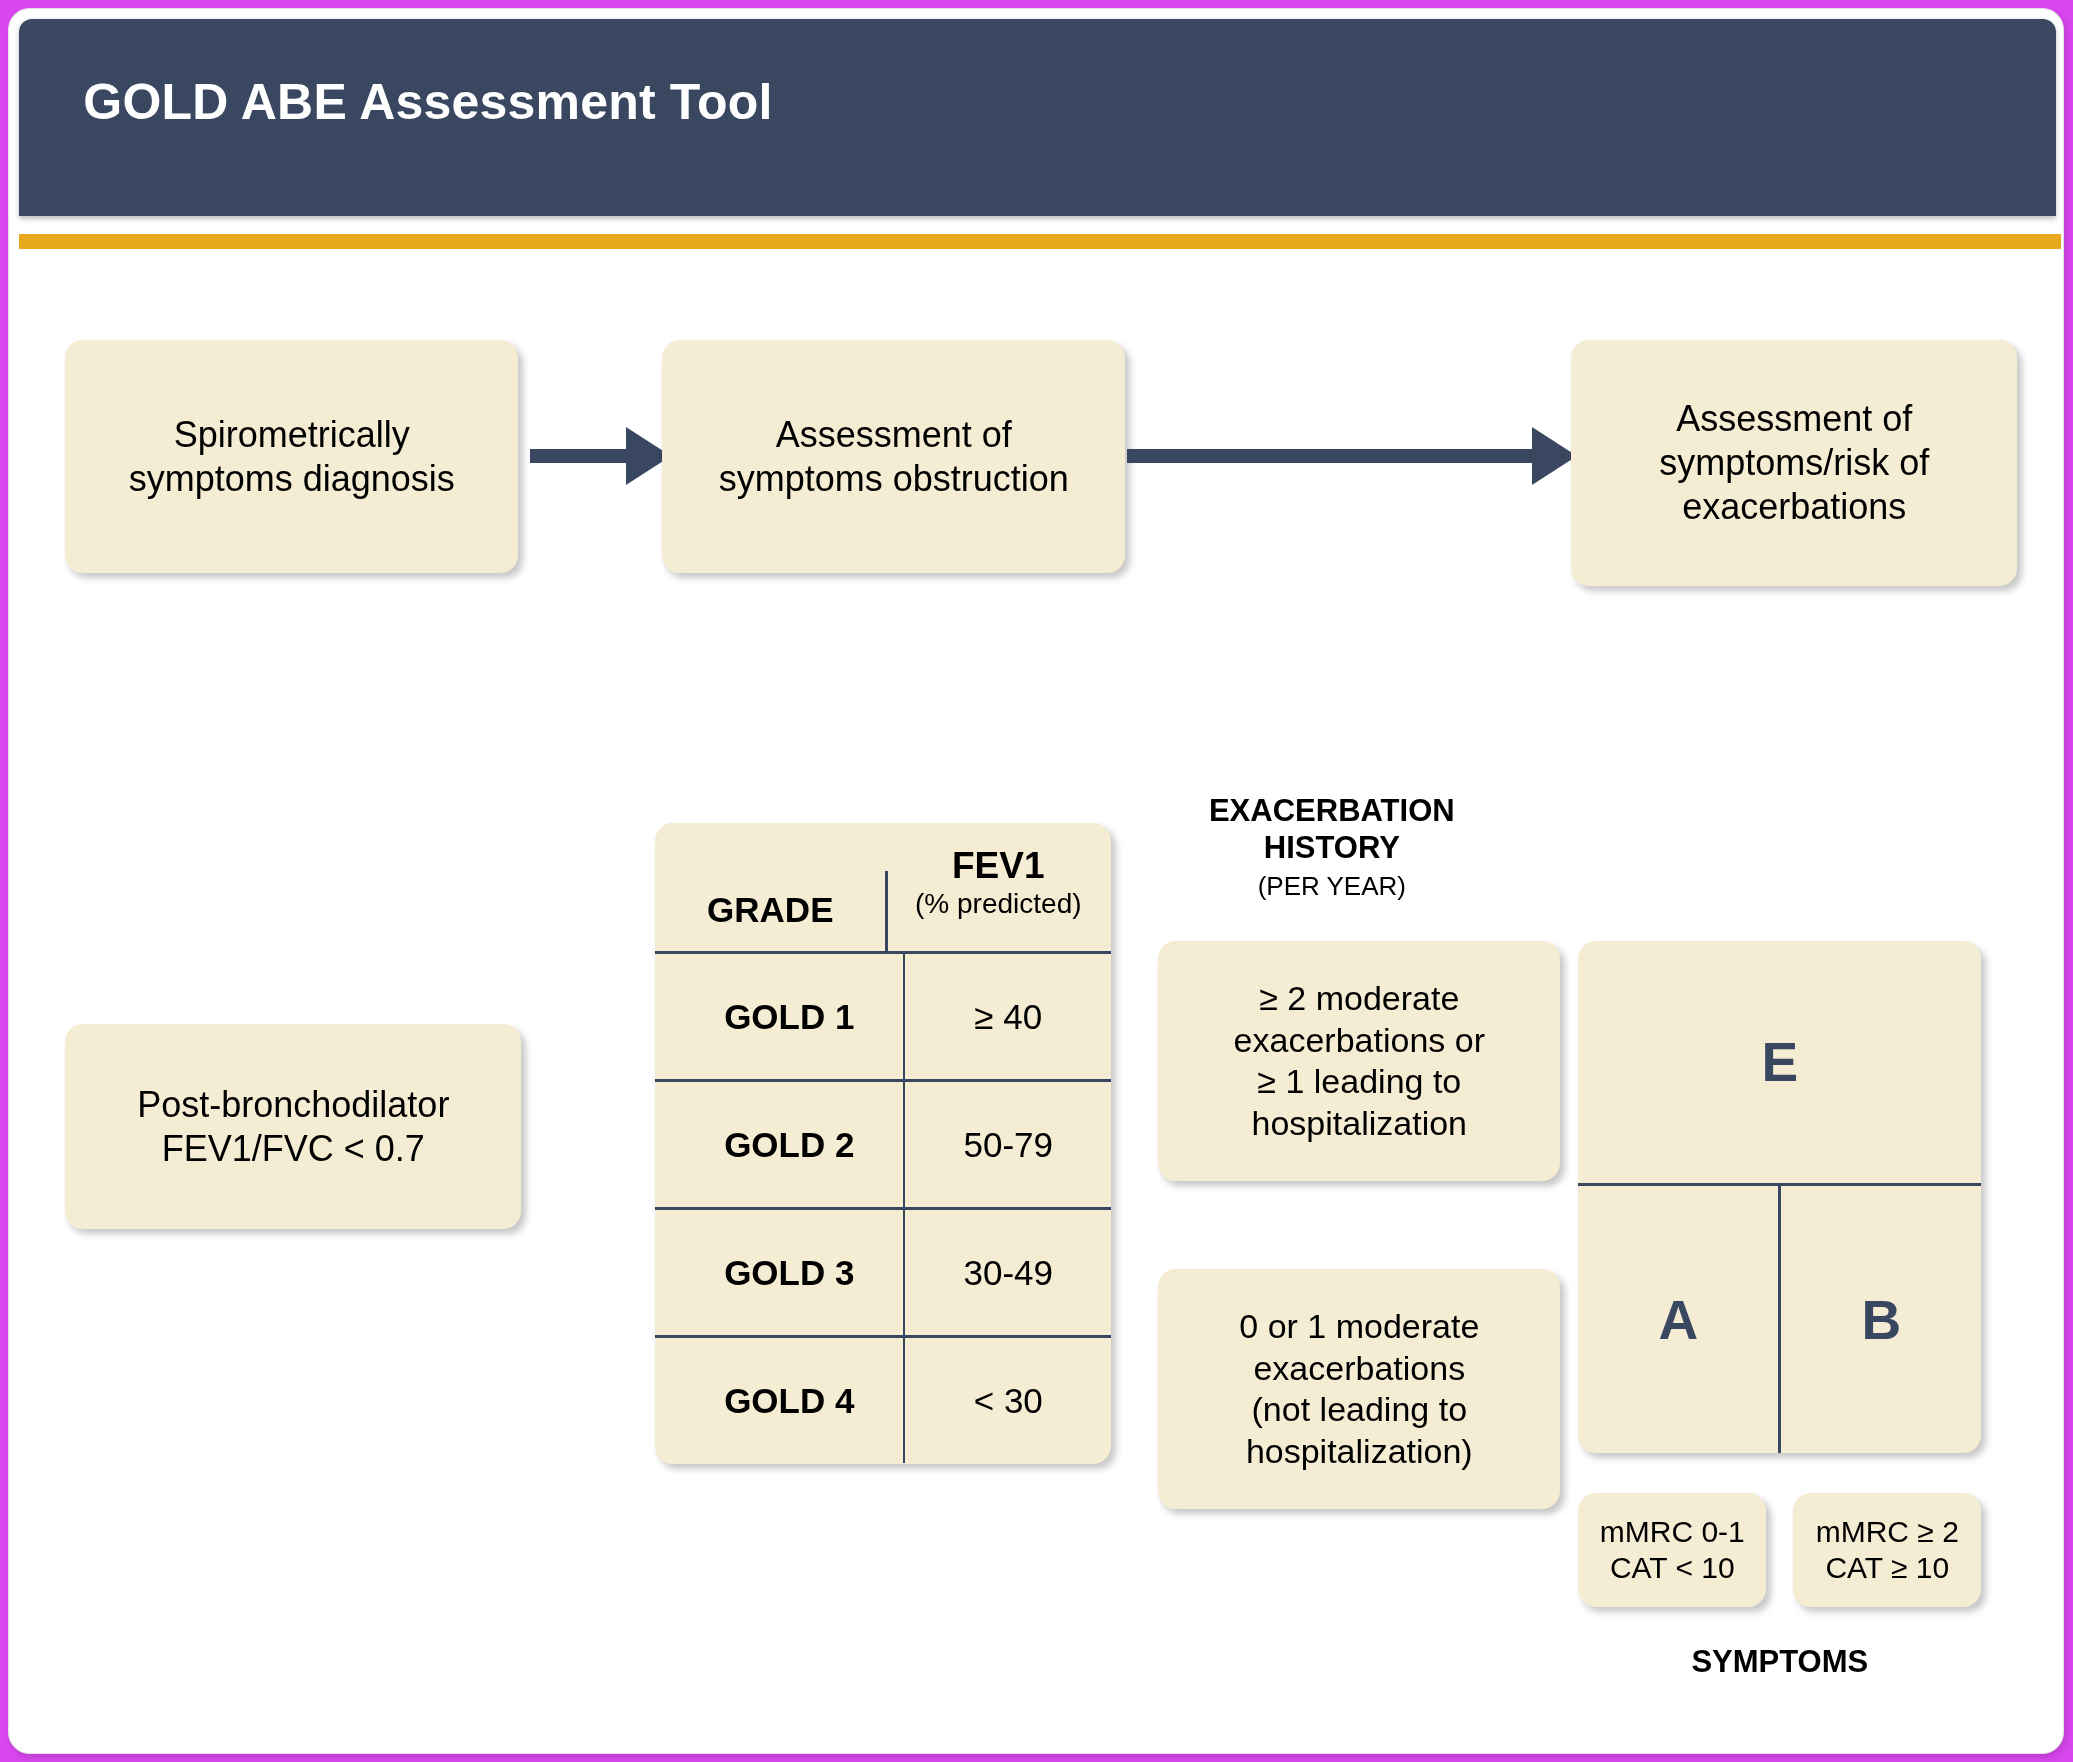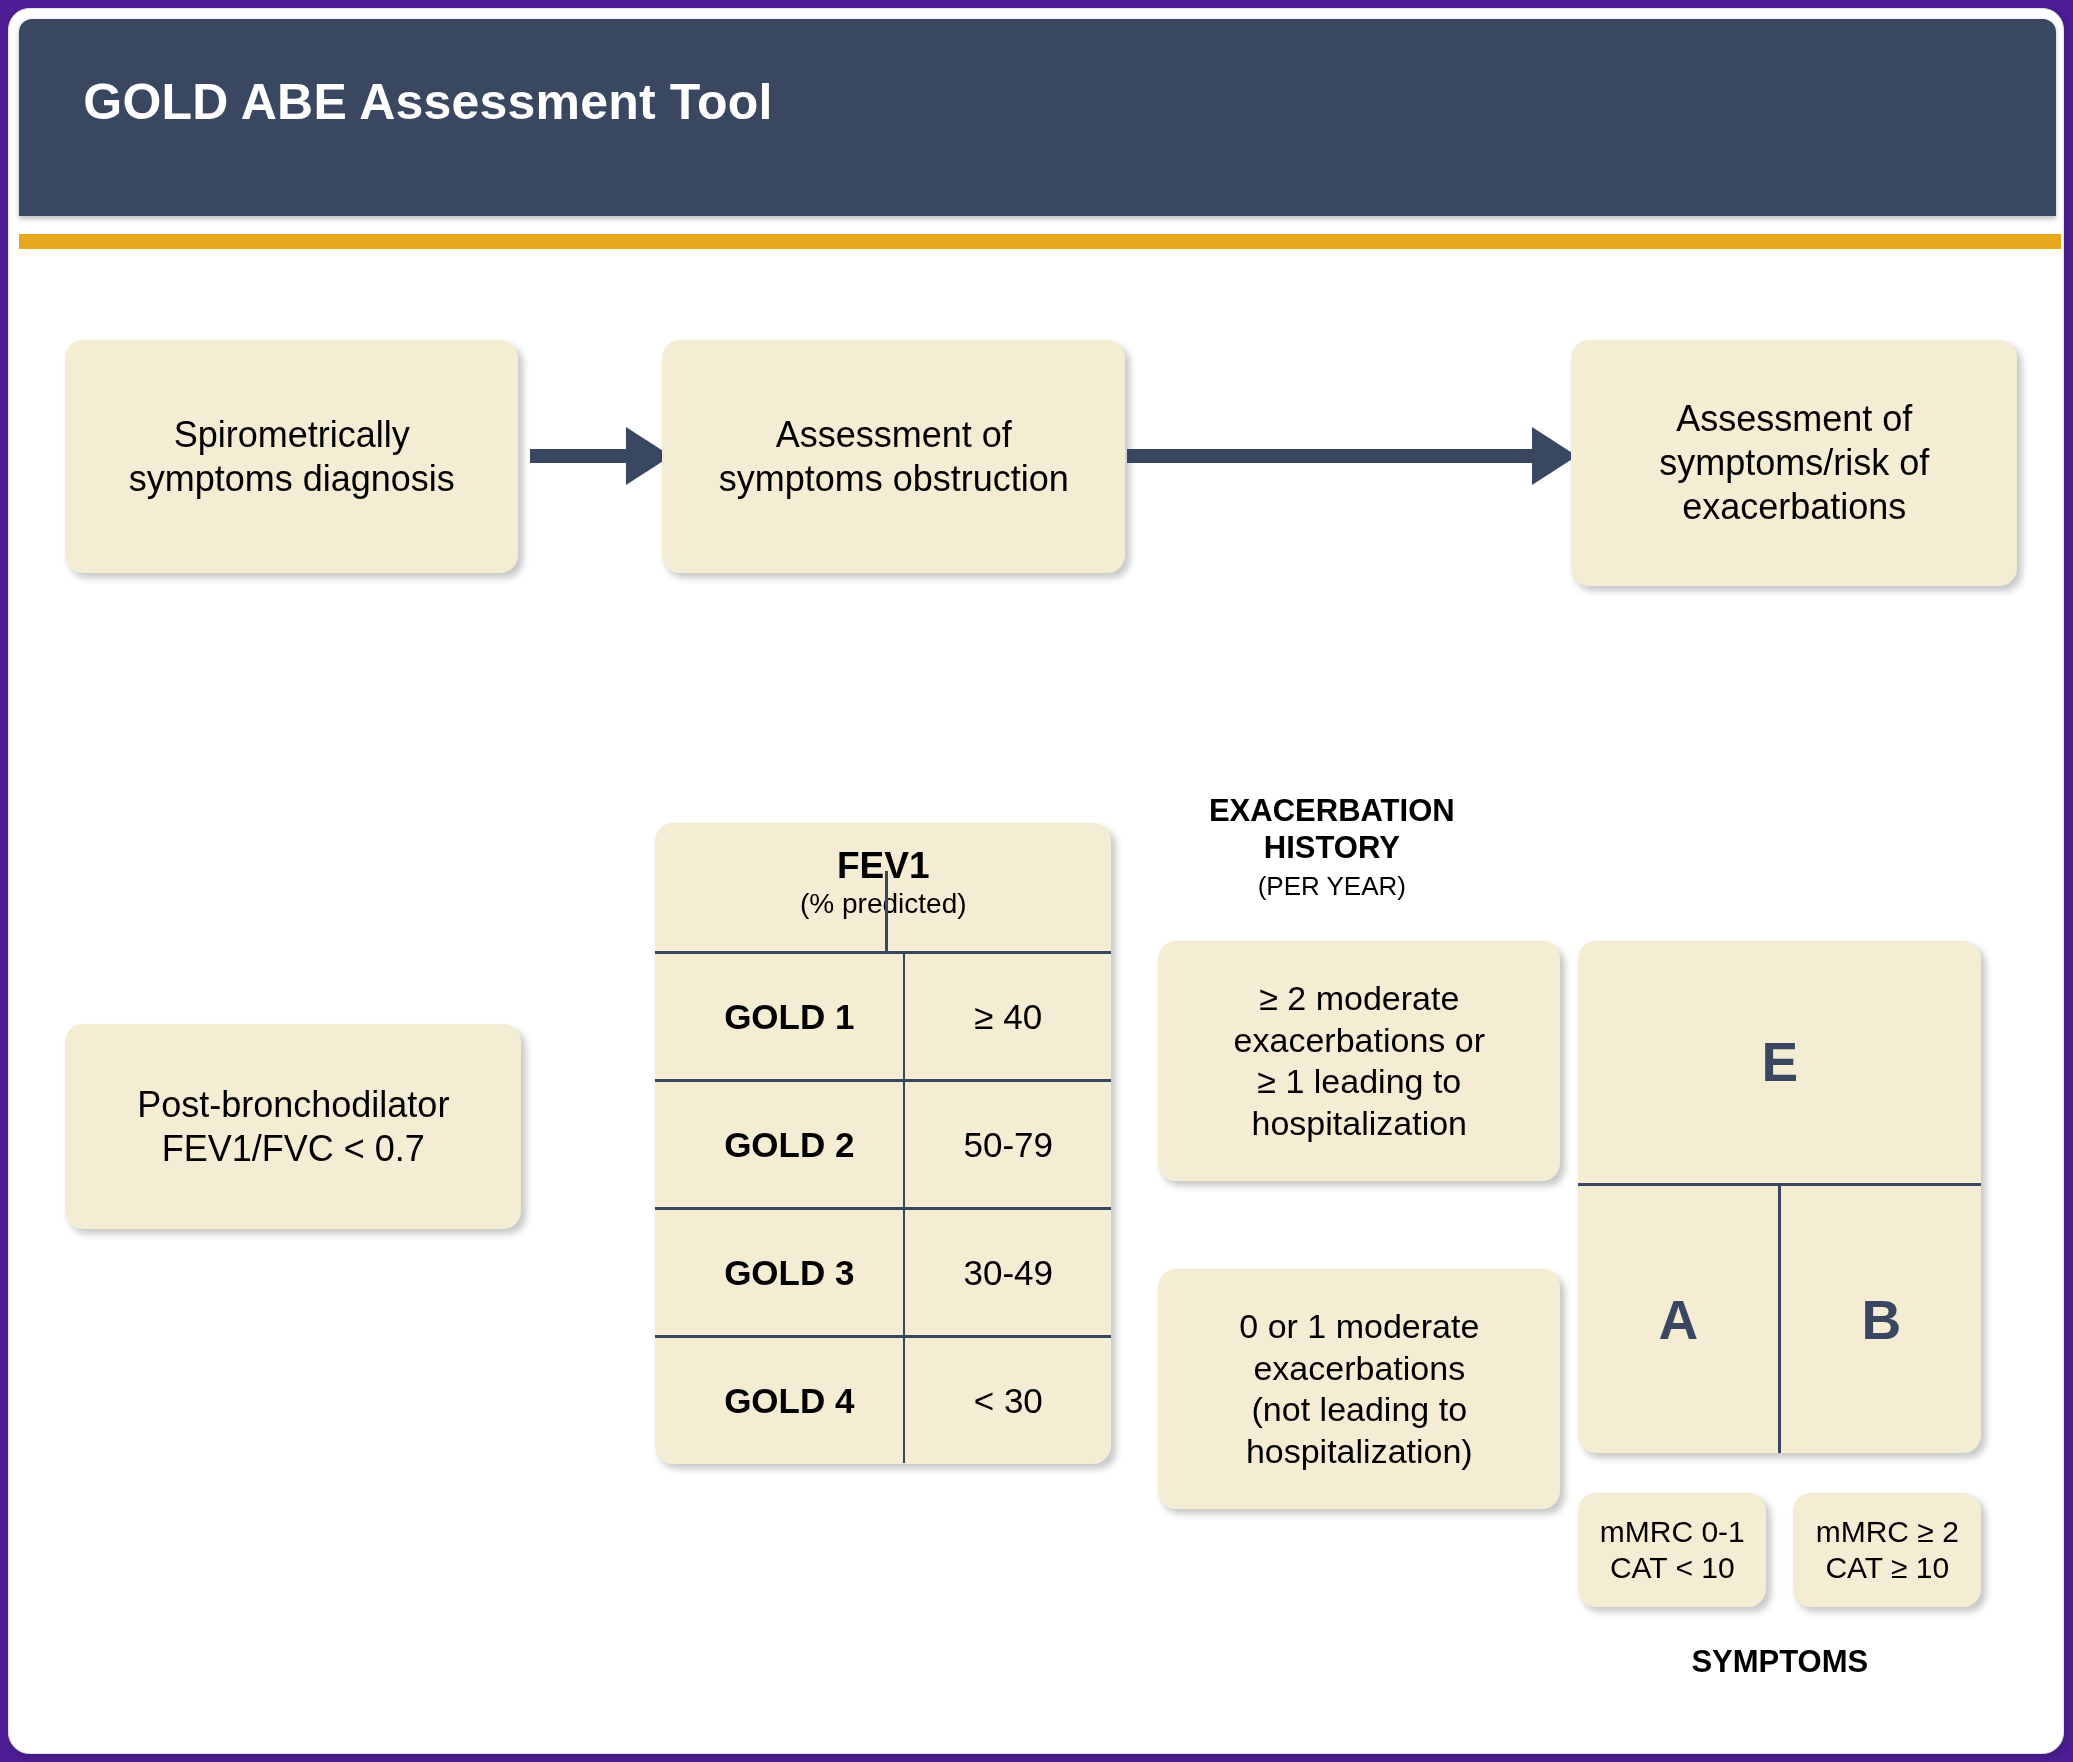--- a/index.html
+++ b/index.html
@@ -4,21 +4,21 @@
 <style>
   * { box-sizing: border-box; margin: 0; padding: 0; }
   html, body {
     width: 2073px; height: 1762px;
     background: #ffffff;
     font-family: "Liberation Sans", sans-serif;
   }
   #frame {
     position: relative;
     width: 2073px; height: 1762px;
-    background: #4c1d95;
+    background: #d946ef;
   }
   .outer-card {
     position: absolute;
     left: 8.3px; top: 8.3px;
     width: 2056px; height: 1746px;
     background: #ffffff;
     border: 1.7px solid #e3e3e3;
     border-radius: 21.5px;
     box-shadow: 2.5px 3.3px 6.6px rgba(0,0,0,0.13);
     overflow: hidden;
@@ -250,20 +250,21 @@
 
     <div class="cbox" id="post-bd-box">
       <span>
         <span class="ml">Post-bronchodilator</span>
         <span class="ml">FEV1/FVC &lt; 0.7</span>
       </span>
     </div>
 
     <div class="gold-table">
       <div class="gt-header">
+        <div class="gt-h-grade">GRADE</div>
         <div class="gt-h-fev">
           <span class="fev-main">FEV1</span>
           <span class="fev-sub">(% predicted)</span>
         </div>
         <div class="gt-vline-header"></div>
       </div>
 
       <div class="gt-row">
         <div class="gt-grade">GOLD 1</div>
         <div class="gt-val">≥ 40</div>

